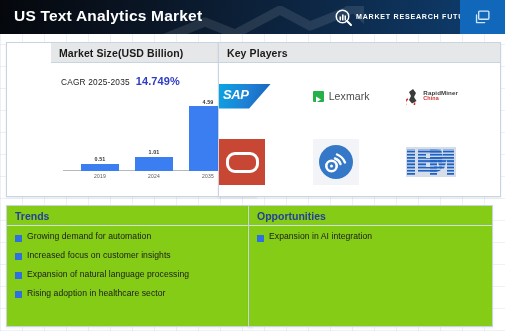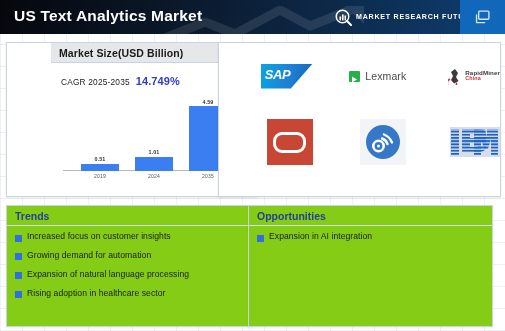--- a/index.html
+++ b/index.html
@@ -89,21 +89,21 @@
   }
   .ticks-row{position:absolute;left:0;right:0;bottom:0;height:16px;}
 
   
   #key-players-card{left:218px;top:42px;width:281px;height:153px;}
   #key-players-card .card-body{height:132px;}
   .logo-grid{
     position:absolute;inset:0;display:grid;
     grid-template-columns:repeat(3,1fr);grid-template-rows:repeat(2,1fr);
   }
-  .logo-cell{display:flex;align-items:center;justify-content:flex-end;}
+  .logo-cell{display:flex;align-items:center;justify-content:flex-start;}
 
   
   .sap{width:52px;height:25px;position:relative;}
   .sap-shape{
     position:absolute;inset:0;
     background:linear-gradient(105deg,#0aa5e3 0%,#1f7fd4 55%,#1262b5 100%);
     clip-path:polygon(0 0,100% 0,100% 0,58% 100%,0 100%);
   }
   .sap-text{
     position:absolute;left:4px;top:3px;color:#ffffff;
@@ -230,20 +230,23 @@
           <span class="tick" id="tick0" style="left: 18px; width: 38px;">2019</span>
           <span class="tick" id="tick1" style="left: 72px; width: 38px;">2024</span>
           <span class="tick" id="tick2" style="left: 126px; width: 38px;">2035</span>
         </div>
       </div>
 
     </div>
   </div>
 
   <div class="card" id="key-players-card">
+    <div class="card-head">
+      <span class="t">Key Players</span>
+    </div>
     <div class="card-body">
       <div class="logo-grid">
 
         <div class="logo-cell">
           <div class="sap">
             <div class="sap-shape"></div>
             <div class="sap-text">SAP</div>
           </div>
         </div>
 
@@ -314,25 +317,25 @@
     </div>
   </div>
 
   <div class="list-card" id="trends-card">
     <div class="list-head">
       <span class="t">Trends</span>
     </div>
     <div class="list-body">
       <div class="li">
         <span class="li-bullet"></span>
+        <span class="li-text">Growing demand for automation</span>
+      </div>
+      <div class="li">
+        <span class="li-bullet"></span>
         <span class="li-text">Increased focus on customer insights</span>
-      </div>
-      <div class="li">
-        <span class="li-bullet"></span>
-        <span class="li-text">Growing demand for automation</span>
       </div>
       <div class="li">
         <span class="li-bullet"></span>
         <span class="li-text">Expansion of natural language processing</span>
       </div>
       <div class="li">
         <span class="li-bullet"></span>
         <span class="li-text">Rising adoption in healthcare sector</span>
       </div>
     </div>

